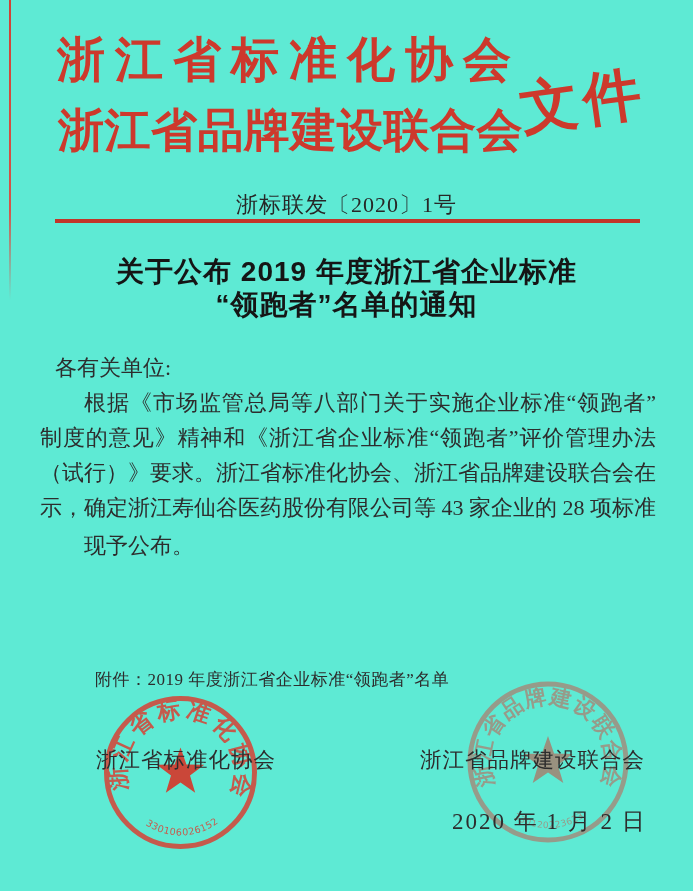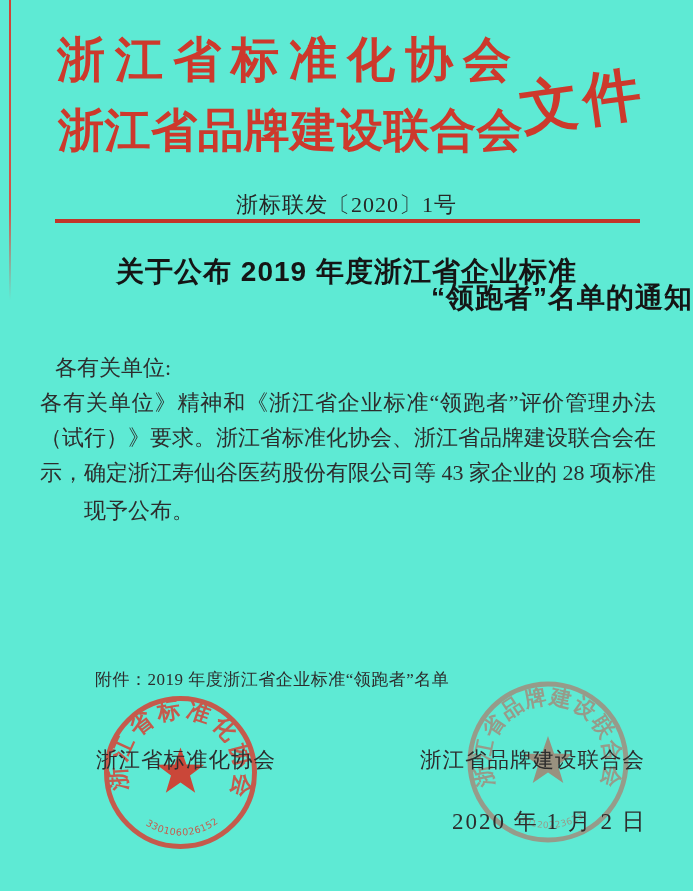--- a/index.html
+++ b/index.html
@@ -44,21 +44,21 @@
     position:absolute;left:55px;top:219px;width:585px;height:4px;
     background:#c2352a;
   }
   .title{
     position:absolute;left:0;width:693px;text-align:center;
     font-family:"Liberation Sans","DejaVu Sans",sans-serif;
     font-weight:bold;color:#151515;font-size:28px;letter-spacing:1px;
     white-space:nowrap;
   }
   .title-line1{top:253px;}
-  .title-line2{top:279px;text-align:right;}
+  .title-line2{top:286px;}
   .body-block{
     position:absolute;left:40px;top:350px;width:616px;
     font-size:22px;line-height:35px;color:#2d2d2d;
   }
   .body-line{height:35px;}
   .fill{text-align:justify;text-align-last:justify;}
   .indent{text-indent:44px;}
   .salutation{padding-left:15px;}
   .closing{margin-top:3px;font-family:Liberation Serif, serif;}
   .attachment{
@@ -94,21 +94,22 @@
   <div class="doc-word">文件</div>
 
   <div class="doc-number">浙标联发〔2020〕1号</div>
   <div class="red-rule"></div>
 
   <div class="title title-line1">关于公布 2019 年度浙江省企业标准</div>
   <div class="title title-line2">“领跑者”名单的通知</div>
 
   <div class="body-block">
     <div class="body-line salutation">各有关单位:</div>
-    <div class="body-line fill">各有关单位》精神和《浙江省企业标准“领跑者”评价管理办法</div>
+    <div class="body-line fill indent">根据《市场监管总局等八部门关于实施企业标准“领跑者”</div>
+    <div class="body-line fill">制度的意见》精神和《浙江省企业标准“领跑者”评价管理办法</div>
     <div class="body-line fill">（试行）》要求。浙江省标准化协会、浙江省品牌建设联合会在</div>
     <div class="body-line fill">示，确定浙江寿仙谷医药股份有限公司等 43 家企业的 28 项标准</div>
     <div class="body-line indent closing">现予公布。</div>
   </div>
 
   <div class="attachment">附件：2019 年度浙江省企业标准“领跑者”名单</div>
 
   <svg class="seal seal-left" width="165" height="165" viewBox="0 0 165 165">
     <defs>
       <path id="arcL" d="M 30.8,101.3 A 55,55 0 1 1 134.2,101.3" fill="none"></path>

